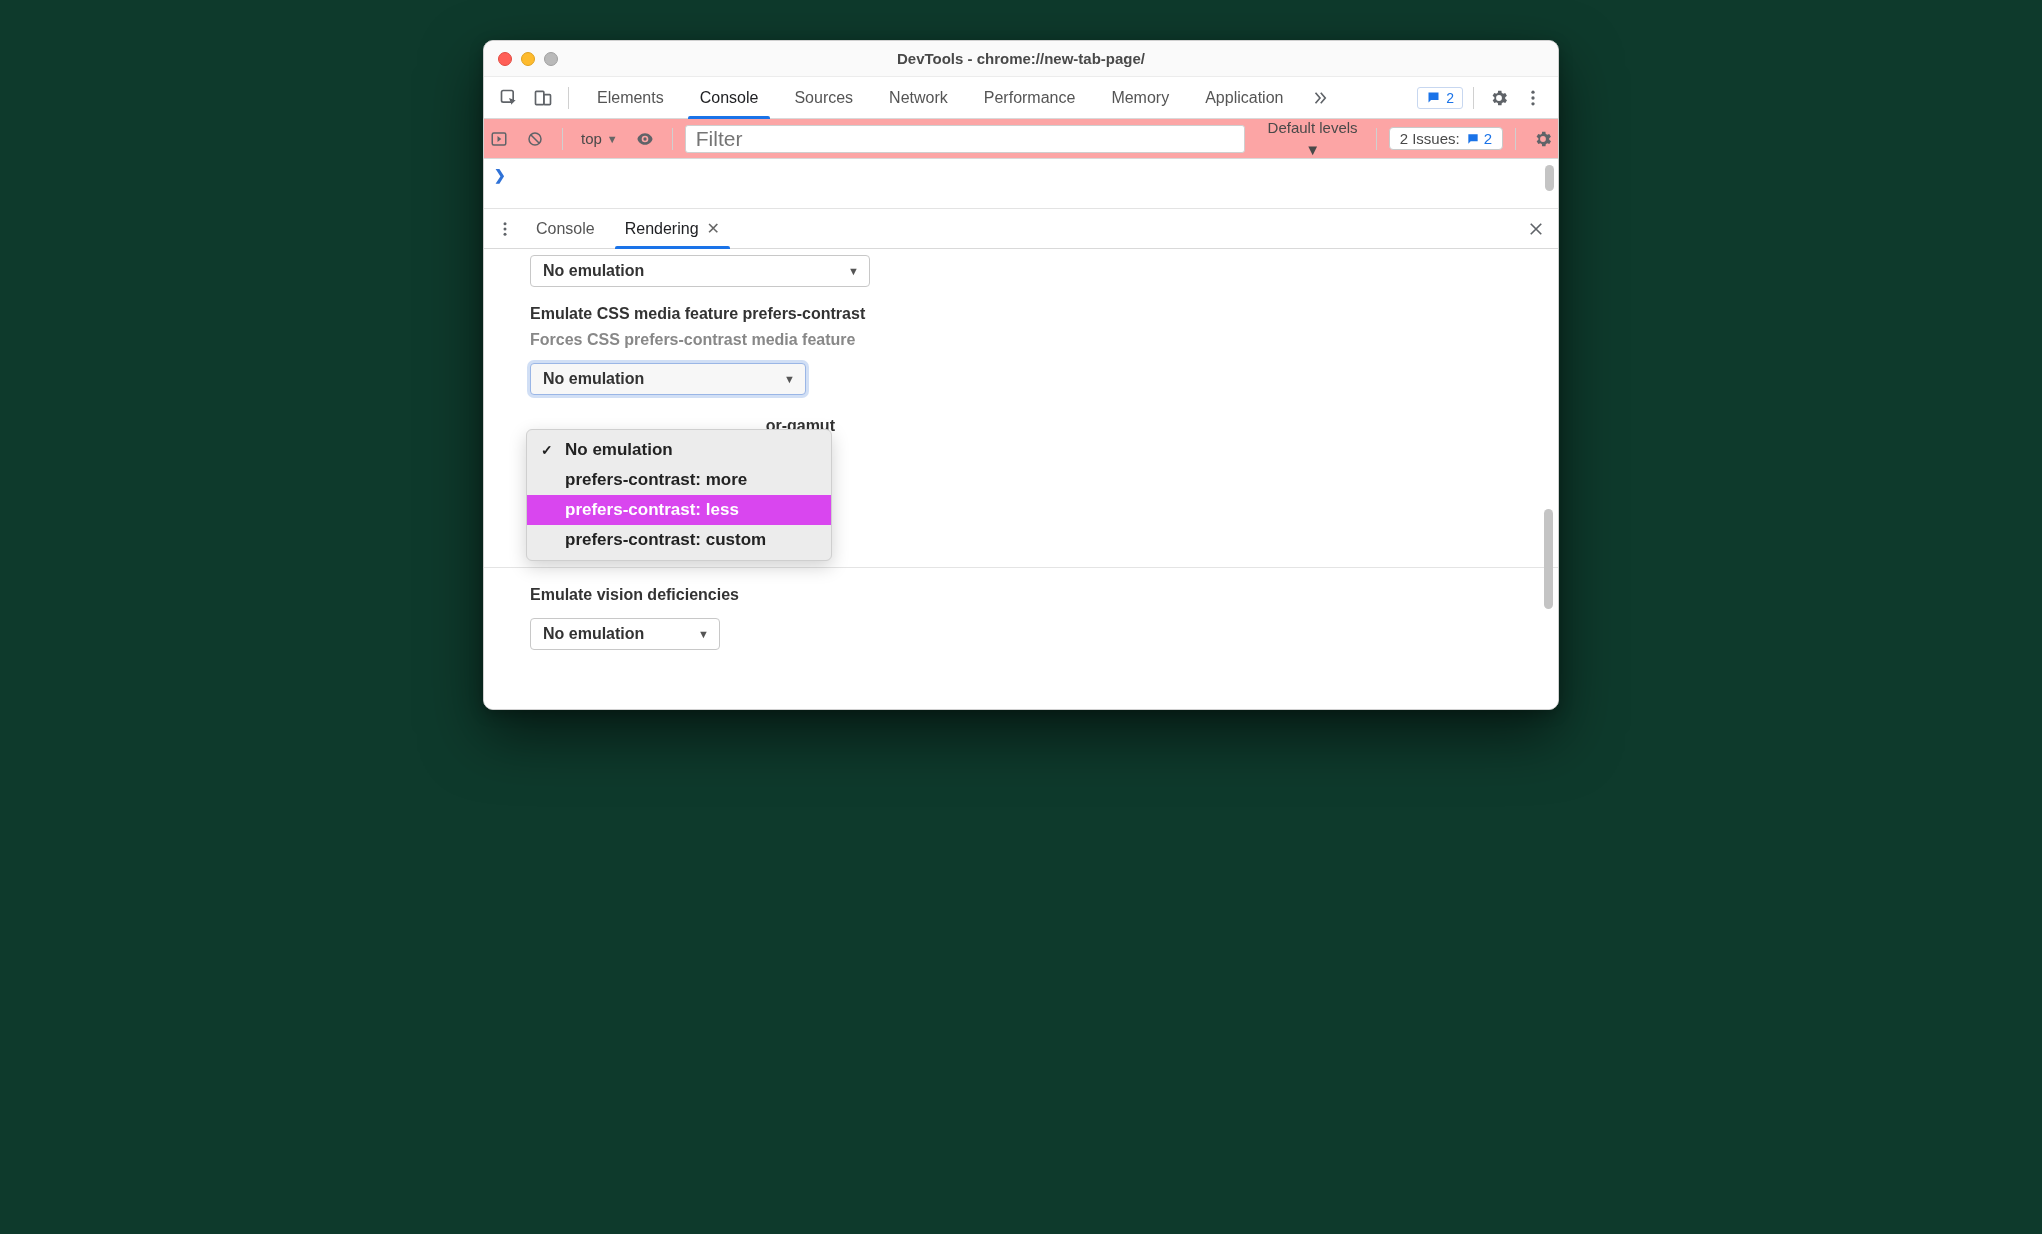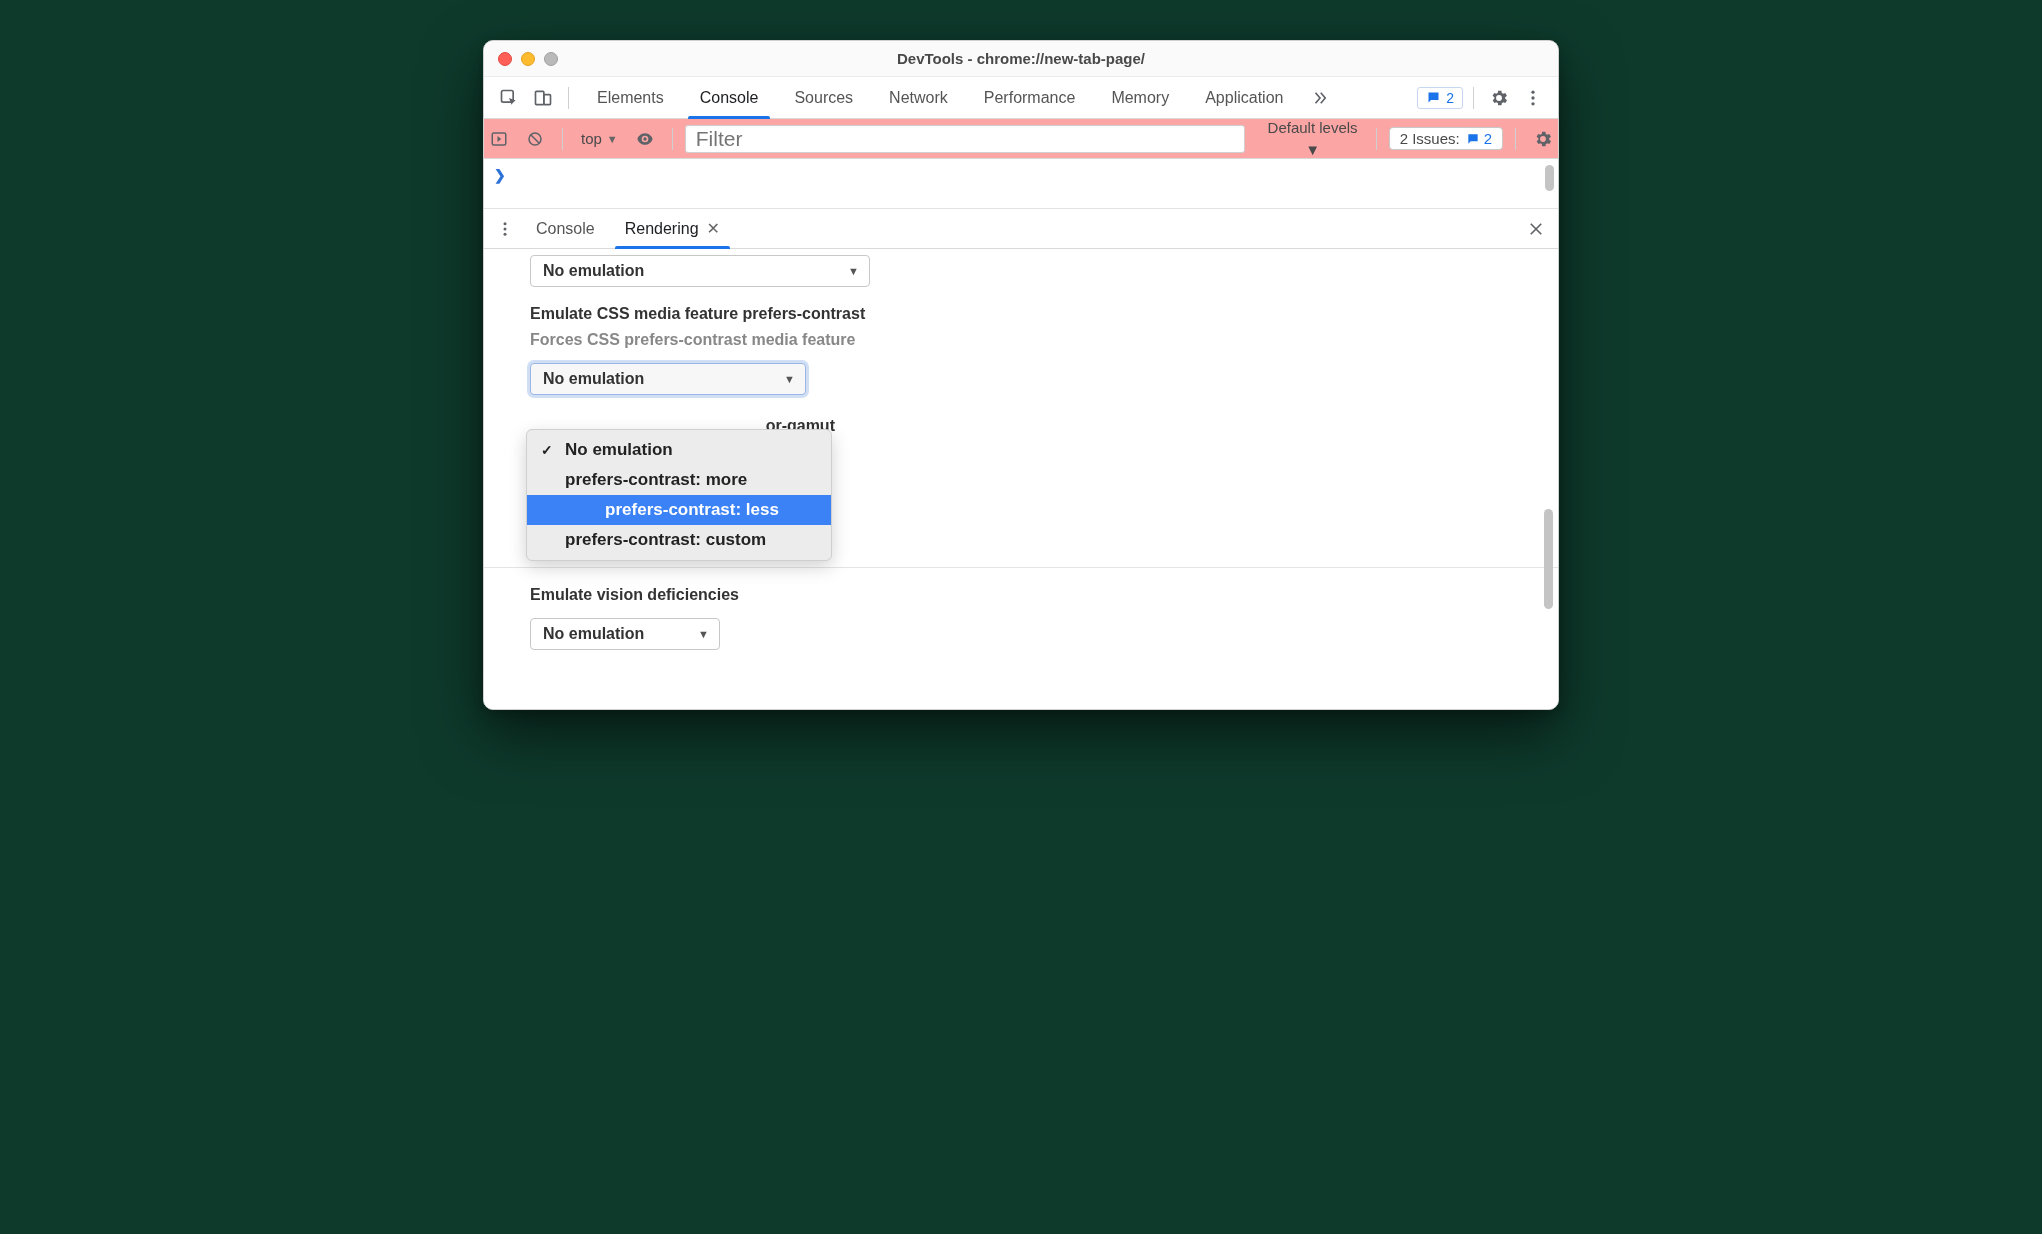--- a/index.html
+++ b/index.html
@@ -154,21 +154,21 @@
     position: absolute; left: 42px; top: 180px; width: 306px;
     background: #ececec; border: 1px solid #cfcfcf; border-radius: 6px;
     box-shadow: 0 6px 18px rgba(0,0,0,0.18);
     padding: 5px 0; z-index: 50;
   }
   .dd-item {
     display: flex; align-items: center; gap: 8px;
     padding: 5px 12px 5px 14px; font-size: 17px; color: #222; cursor: pointer;
   }
   .dd-item .check { width: 16px; display: inline-block; font-size: 14px; color: #222; }
-  .dd-item.highlight { background: #3b82f6; color: #fff; justify-content: center; }
+  .dd-item.highlight { background: #d946ef; color: #fff; }
 
   
   .peek-title { margin-top: 22px; font-size: 16px; color: #333; }
   .peek-sub { font-size: 16px; color: #888; margin-top: 2px; }
 
   svg { display: block; }
 </style>
 </head>
 <body>
 

